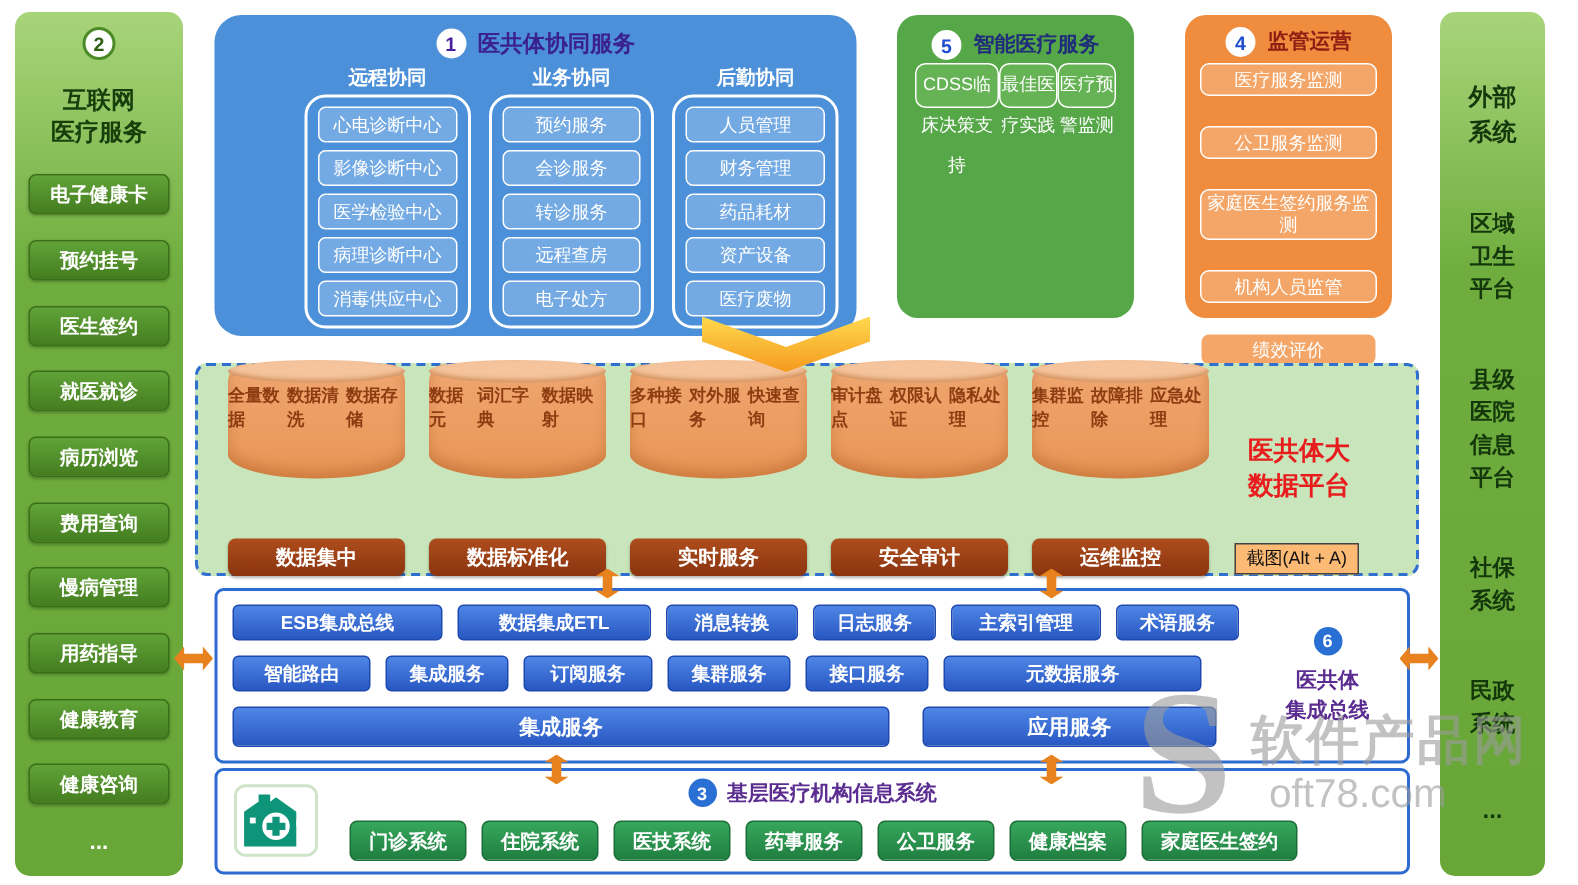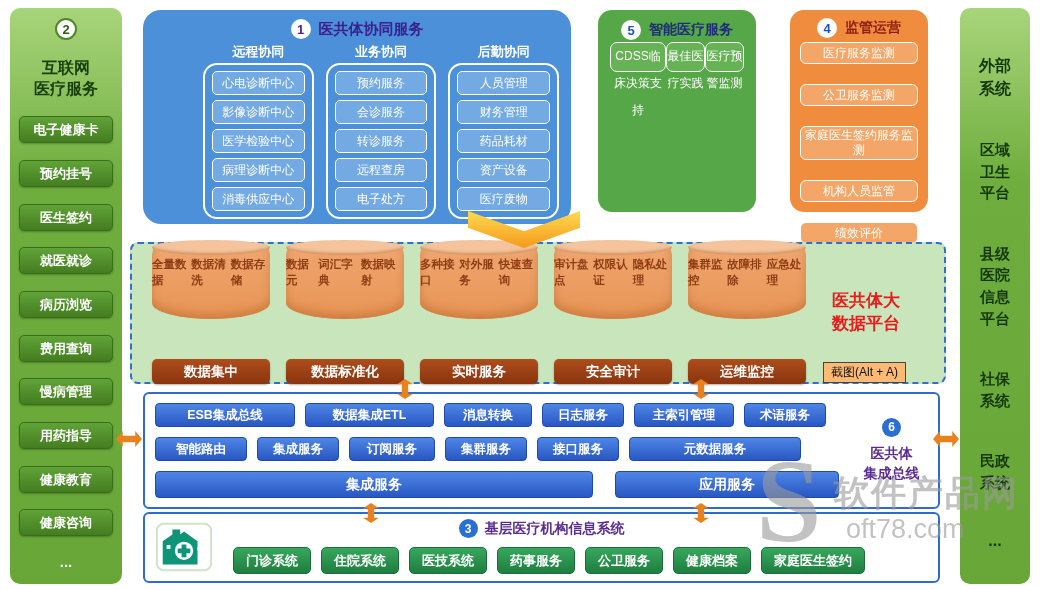--- a/index.html
+++ b/index.html
@@ -80,21 +80,21 @@
   
   .bus { position:absolute; left:143px; top:392px; width:797px; height:117px; background:#fff;
          border:2px solid #2e6bd0; border-radius:6px; display:flex; }
   .bus-left { flex:1; padding:9px 6px 9px 10px; display:flex; flex-direction:column; justify-content:space-between; }
   .bus-row { display:flex; gap:10px; }
   .bus-row3 { gap:22px; }
   .bus-btn { height:24px; line-height:22px; text-align:center; background:linear-gradient(180deg,#4f86e6,#2857c2);
              border:1px solid #1f4aad; border-radius:4px; color:#fff; font-size:12.5px; font-weight:bold; cursor:pointer; }
   .bus-btn.tall { height:27px; line-height:25px; font-size:14px; }
   .w140{width:140px} .w110{width:129px} .w88{width:88px} .w82{width:82px} .w100{width:100px}
-  .w92{width:92px} .w86{width:86px} .w172{width:172px} .w438{width:438px} .w196{width:224px}
+  .w92{width:92px} .w86{width:86px} .w172{width:172px} .w438{width:438px} .w196{width:196px}
   .bus-right { width:118px; display:flex; flex-direction:column; align-items:center; justify-content:center; gap:6px; }
   .bus-title { color:#5b2d90; font-weight:bold; font-size:14px; text-align:center; line-height:1.45; }
 
   
   .bottom { position:absolute; left:143px; top:512px; width:797px; height:71px; background:#fff;
             border:2px solid #2e6bd0; border-radius:6px; }
   .hospital { position:absolute; left:10px; top:7px; }
   .bottom-head { position:absolute; left:0; right:0; top:5px; display:flex; justify-content:center;
                  align-items:center; gap:7px; }
   .bottom-title { color:#5b2d90; font-size:14px; font-weight:bold; }

